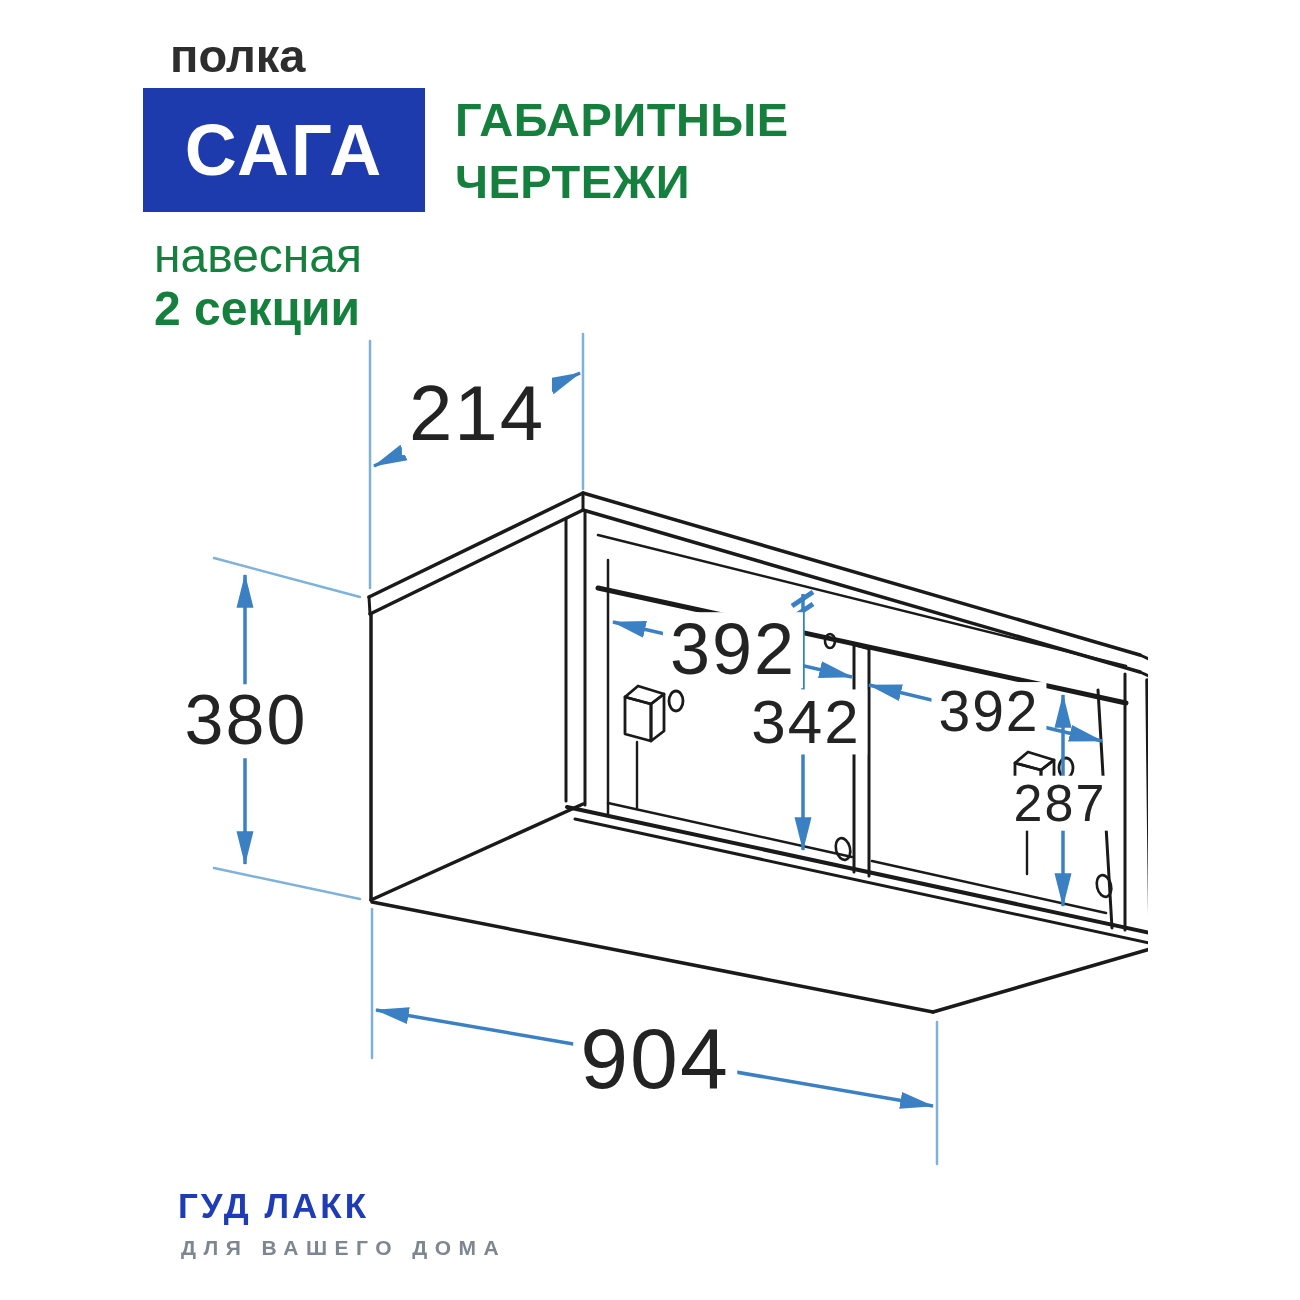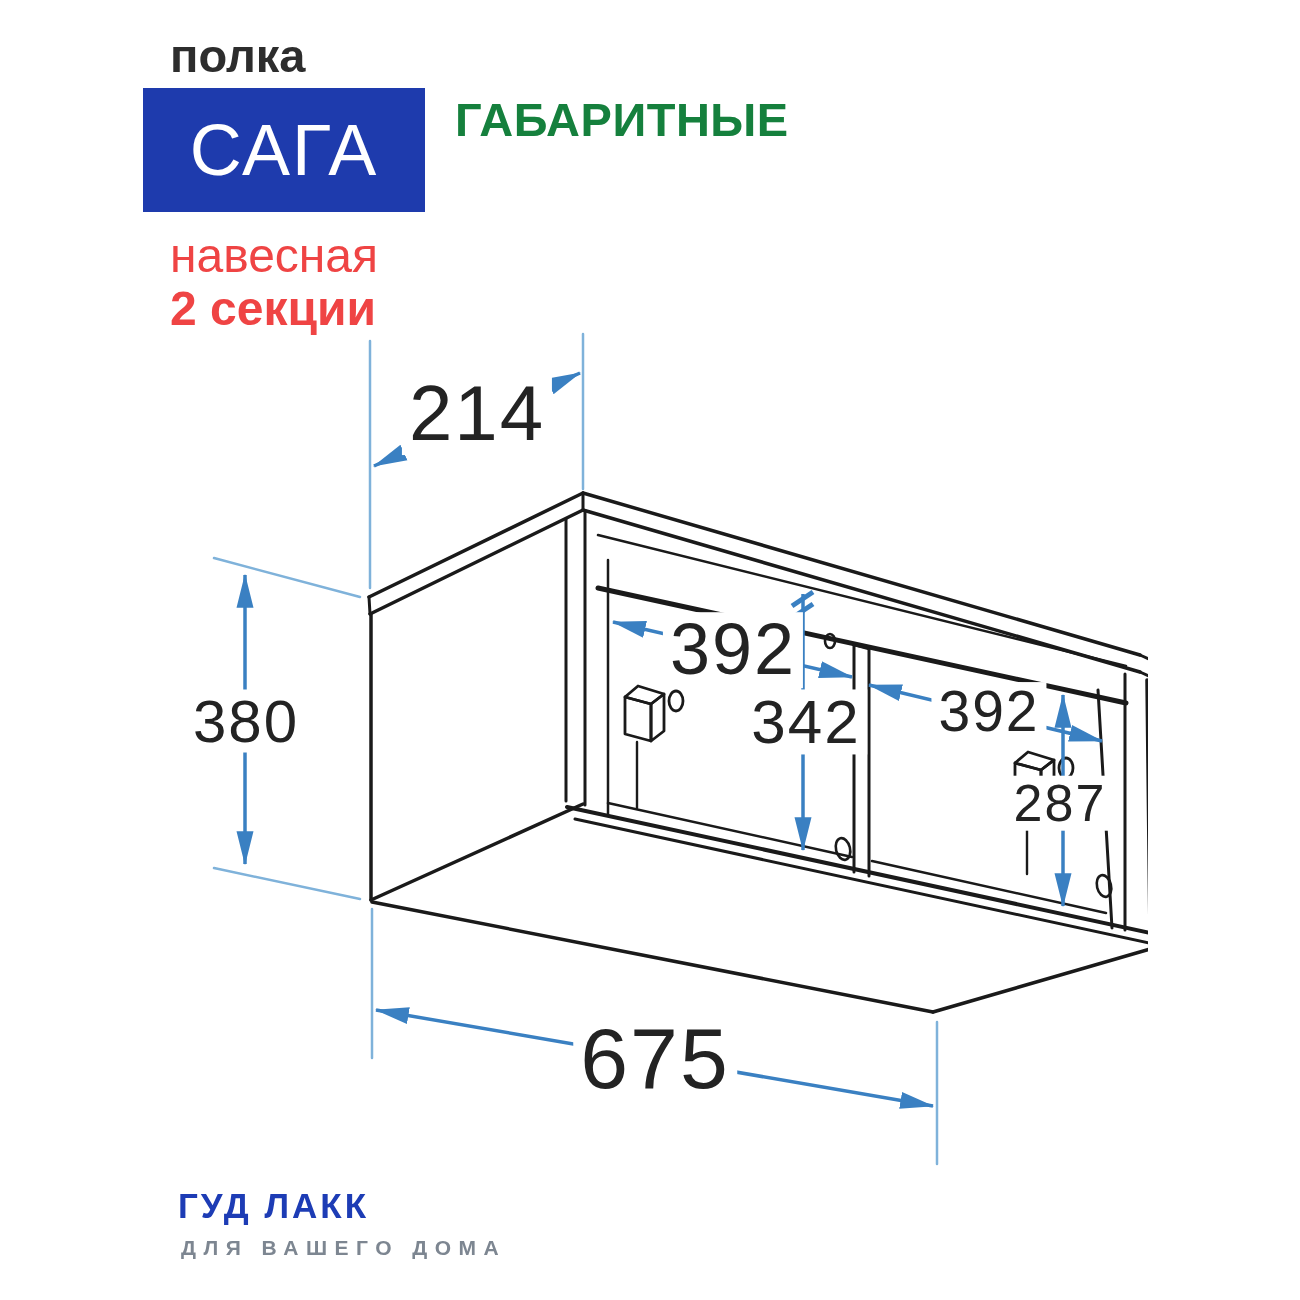--- a/index.html
+++ b/index.html
@@ -3,32 +3,32 @@
 <meta charset="utf-8">
 <style>
   html,body{margin:0;padding:0;background:#ffffff;}
   #page{position:relative;width:1148px;height:1300px;background:#ffffff;overflow:hidden;
         font-family:"Liberation Sans",sans-serif;}
   .abs{position:absolute;}
   
   .product-type{left:170px;top:28px;font-size:47px;font-weight:700;color:#2d2d2d;}
   .name-box{left:143px;top:88px;width:282px;height:124px;background:#1e3bad;
             display:flex;align-items:center;justify-content:center;}
-  .name-box span{color:#ffffff;font-size:72px;font-weight:400;letter-spacing:2px;}
+  .name-box span{color:#ffffff;font-size:72px;font-weight:700;letter-spacing:2px;}
   .page-title{left:455px;font-size:47px;font-weight:800;color:#15803d;letter-spacing:0.5px;}
   .pt1{top:92px;} .pt2{top:154px;}
-  .subtitle{left:170px;font-size:48px;font-weight:500;color:#ef4444;}
+  .subtitle{left:154px;font-size:48px;font-weight:500;color:#15803d;}
   .st1{top:228px;} .st2{top:281px;font-weight:bold;}
   
   #draw{left:0;top:0;width:1300px;height:1300px;}
   
   .dim-label{position:absolute;transform:translate(-50%,-50%);background:#ffffff;
              padding:0 7px;color:#232323;font-weight:400;letter-spacing:2px;line-height:1.05;}
   .d414{left:477px;top:414px;font-size:78px;}
-  .d380{left:246px;top:721px;font-size:60px;}
+  .d380{left:246px;top:721px;font-size:70px;}
   .d904{left:655px;top:1058px;font-size:86px;}
   .d392l{left:733px;top:650px;font-size:72px;}
   .d342{left:806px;top:722px;font-size:62px;text-align:center;}
   .d392r{left:989px;top:712px;font-size:57px;}
   .d287{left:1060px;top:803px;font-size:52px;}
   
   .brand{left:178px;top:1186px;font-size:35px;font-weight:700;letter-spacing:3px;color:#1d3cb5;}
   .tagline{left:181px;top:1236px;font-size:21px;font-weight:600;letter-spacing:7.5px;color:#7d8691;}
 </style>
 </head>
@@ -36,20 +36,21 @@
 
 <div id="page">
 
   <div class="abs product-type">полка</div>
 
   <div class="abs name-box">
     <span>САГА</span>
   </div>
 
   <div class="abs page-title pt1">ГАБАРИТНЫЕ</div>
+  <div class="abs page-title pt2">ЧЕРТЕЖИ</div>
 
   <div class="abs subtitle st1">навесная</div>
   <div class="abs subtitle st2">2 секции</div>
 
   <svg id="draw" class="abs" viewBox="0 0 1300 1300" xmlns="http://www.w3.org/2000/svg">
     <defs>
       <marker id="ah" markerUnits="userSpaceOnUse" markerWidth="34" markerHeight="20" viewBox="0 0 30 16" refX="29" refY="8" orient="auto-start-reverse">
         <path d="M30,8 L0,0.5 L0,15.5 Z" fill="#3a80c2"></path>
       </marker>
     </defs>
@@ -144,21 +145,21 @@
 
       <g stroke-width="5">
         <line x1="792" y1="606" x2="813" y2="592"></line>
         <line x1="792" y1="618" x2="813" y2="604"></line>
       </g>
     </g>
   </svg>
 
   <div class="dim-label d414">214</div>
   <div class="dim-label d380">380</div>
-  <div class="dim-label d904">675</div>
+  <div class="dim-label d904">904</div>
   <div class="dim-label d392l">392</div>
   <div class="dim-label d342">342</div>
   <div class="dim-label d392r">392</div>
   <div class="dim-label d287">287</div>
 
   <div class="abs brand">ГУД ЛАКК</div>
   <div class="abs tagline">ДЛЯ ВАШЕГО ДОМА</div>
 
 </div>
 

